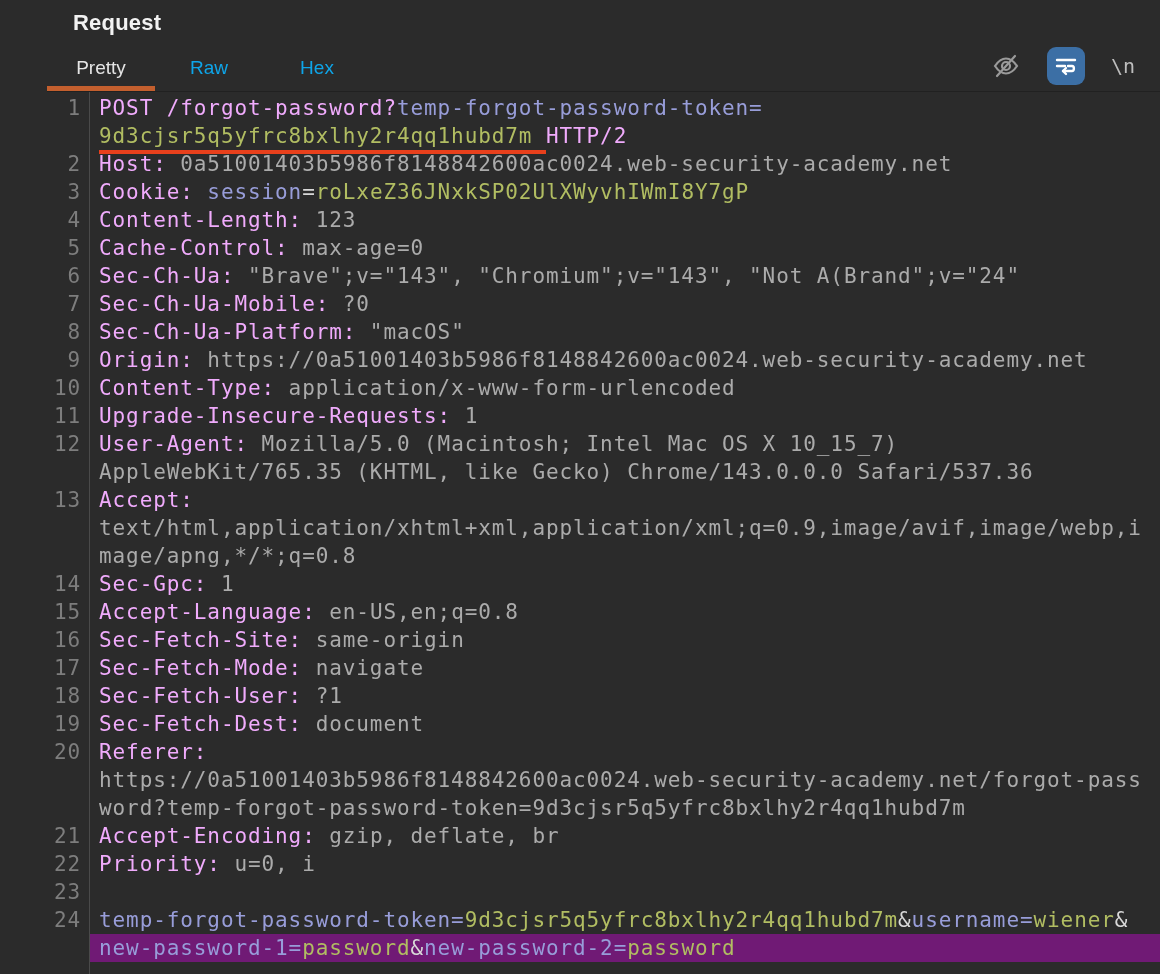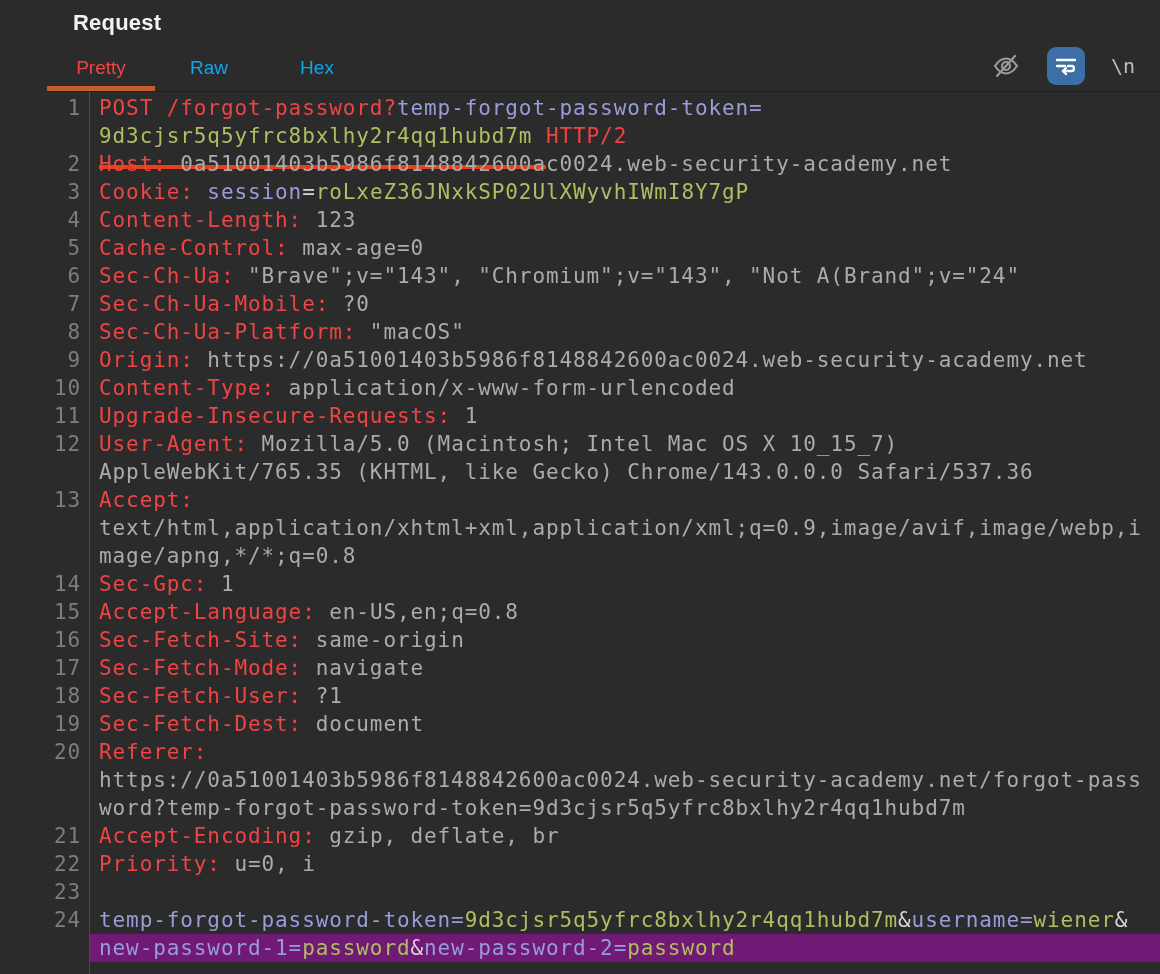--- a/index.html
+++ b/index.html
@@ -6,43 +6,43 @@
   html,body { background:#2b2b2b; }
   .panel {
     width:1160px; height:974px; overflow:hidden; position:relative;
     background:#2b2b2b; font-family:"Liberation Sans", sans-serif;margin-left:47px;
   }
   
   .header { position:relative; height:92px; background:#2b2b2b; border-bottom:1px solid #212121; }
   .title { color:#f2f2f2; font-size:22px; font-weight:bold; padding:10px 0 0 26px; letter-spacing:0.2px; }
   .tabbar { position:absolute; left:0; bottom:0; height:42px; display:flex; }
   .tab { width:108px; text-align:center; line-height:38px; font-size:19px; color:#0ea5e9; position:relative; cursor:pointer; }
-  .tab.active { color:#ef4444; }
+  .tab.active { color:#e5e5e5; }
   .tab.active::after { content:""; position:absolute; left:0; right:0; bottom:0; height:5px; background:#c35f2e; }
   .icons { position:absolute; right:20px; top:46px; height:40px; display:flex; align-items:center; gap:26px; }
   .iconbtn { display:flex; align-items:center; justify-content:center; cursor:pointer; }
   .wrapbtn { width:38px; height:38px; background:#3c6fa5; border-radius:9px; }
   .nl { color:#bdbdbd; font-family:"DejaVu Sans Mono", monospace; font-size:20px; }
   
   .editor {
     position:relative; height:882px; padding-top:2px;
     font-family:"DejaVu Sans Mono", monospace; font-size:21px; line-height:28px;
     letter-spacing:0.9px; overflow:hidden;
   }
   .editor::before { content:""; position:absolute; left:42px; top:0; bottom:0; width:1px; background:#4a4a4a; }
   .row { display:flex; height:28px; }
   .gutter { width:42px; flex:none; text-align:right; padding-right:8px; color:#7d7d7d; }
   .code { flex:1; padding-left:10px; white-space:pre; }
   .row.hl .code { background:#701a75; margin-right:14px; }
   .seg-plain        { color:#d8d8d8; }
-  .seg-header-name  { color:#ef4444;text-align:center; }
+  .seg-header-name  { color:#f0abfc;text-align:center; }
   .seg-header-value { color:#ababab; }
   .seg-param-name   { color:#989dd9; }
   .seg-param-value  { color:#b1bd62; }
-  .ul { border-bottom:4px solid #e8401c; padding-bottom:17px; }
+  .ul { border-bottom:4px solid #e8401c; padding-bottom:2px; }
 </style>
 </head>
 <body>
 
 <div class="panel">
   <div class="header">
     <div class="title">Request</div>
 
     <div class="tabbar">
       <div class="tab active">Pretty</div>

